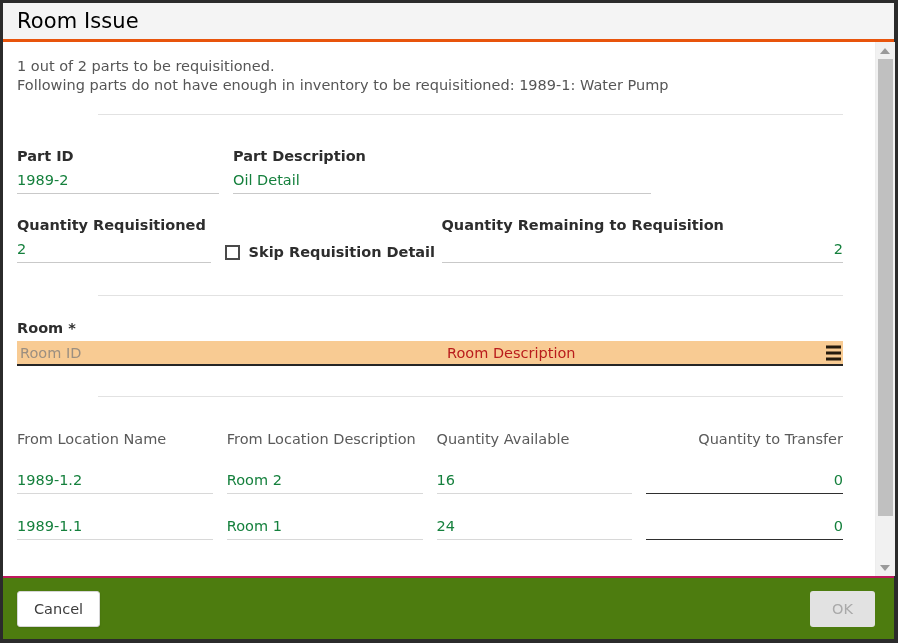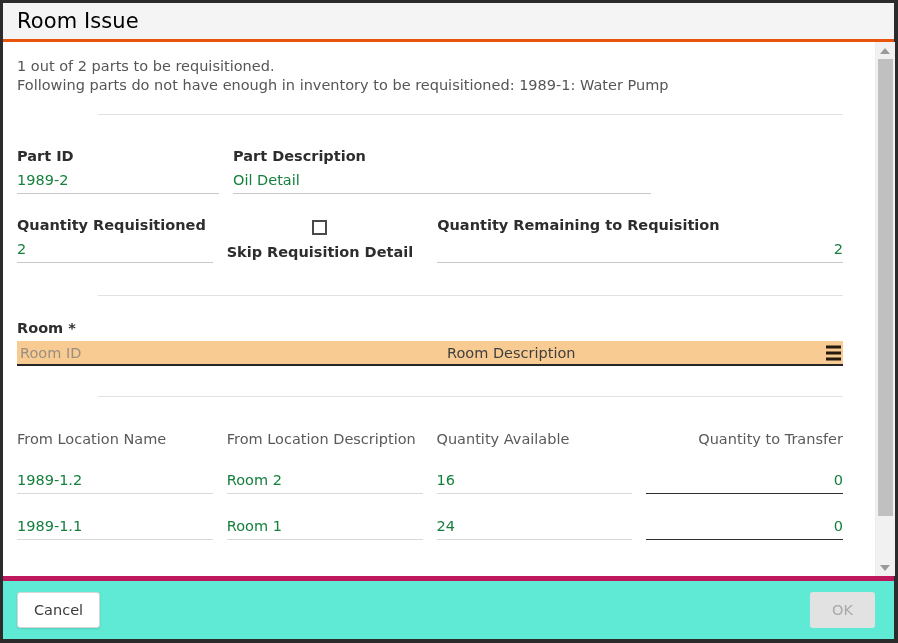--- a/index.html
+++ b/index.html
@@ -142,21 +142,20 @@
   }
   .field .val.lite-ul { border-bottom: 1px solid #d8d8d8; }
   .field .val.strong-ul { border-bottom: 1px solid #2f2f2f; }
   .field .val.right { text-align: right; }
 
   
   .checkbox-wrap {
     display: flex;
     align-items: center;
     gap: 9px;
-    flex-direction: column;
   }
   .cbox {
     width: 15px; height: 15px;
     border: 2px solid #4a4a4a;
     background: #ffffff;
     flex: 0 0 15px;
   }
   .cbox-label {
     font-size: 14.5px;
     font-weight: bold;
@@ -181,21 +180,21 @@
   }
   #room-id-ph {
     font-size: 14.5px;
     color: #9c8f80;
     padding-left: 3px;
     width: 430px;
     flex: 0 0 430px;
   }
   #room-desc-ph {
     font-size: 14.5px;
-    color: #404040;
+    color: #b91c1c;
   }
   #room-lookup {
     position: absolute;
     right: 2px;
     top: 50%;
     transform: translateY(-50%);
     width: 15px;
     height: 19px;
     display: flex;
     flex-direction: column;
@@ -206,22 +205,22 @@
     display: block;
     height: 3px;
     background: #241a0d;
     width: 100%;
   }
 
   
   #footer {
     flex: 0 0 63px;
     height: 63px;
-    border-top: 5px solid #be185d;
-    background: #5eead4;
+    border-top: 2px solid #be185d;
+    background: #4d7c0f;
     display: flex;
     align-items: center;
     justify-content: space-between;
     padding: 0 19px 0 14px;
   }
   #cancel-btn {
     font-family: "DejaVu Sans", "Liberation Sans", sans-serif;
     font-size: 14.5px;
     color: #3c3c3c;
     background: #ffffff;

